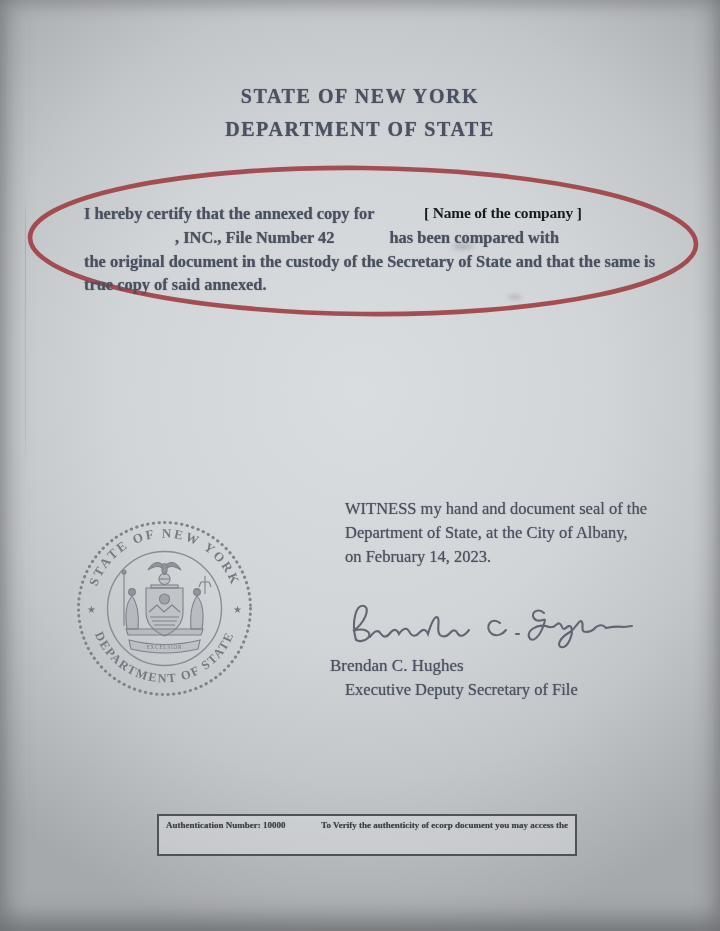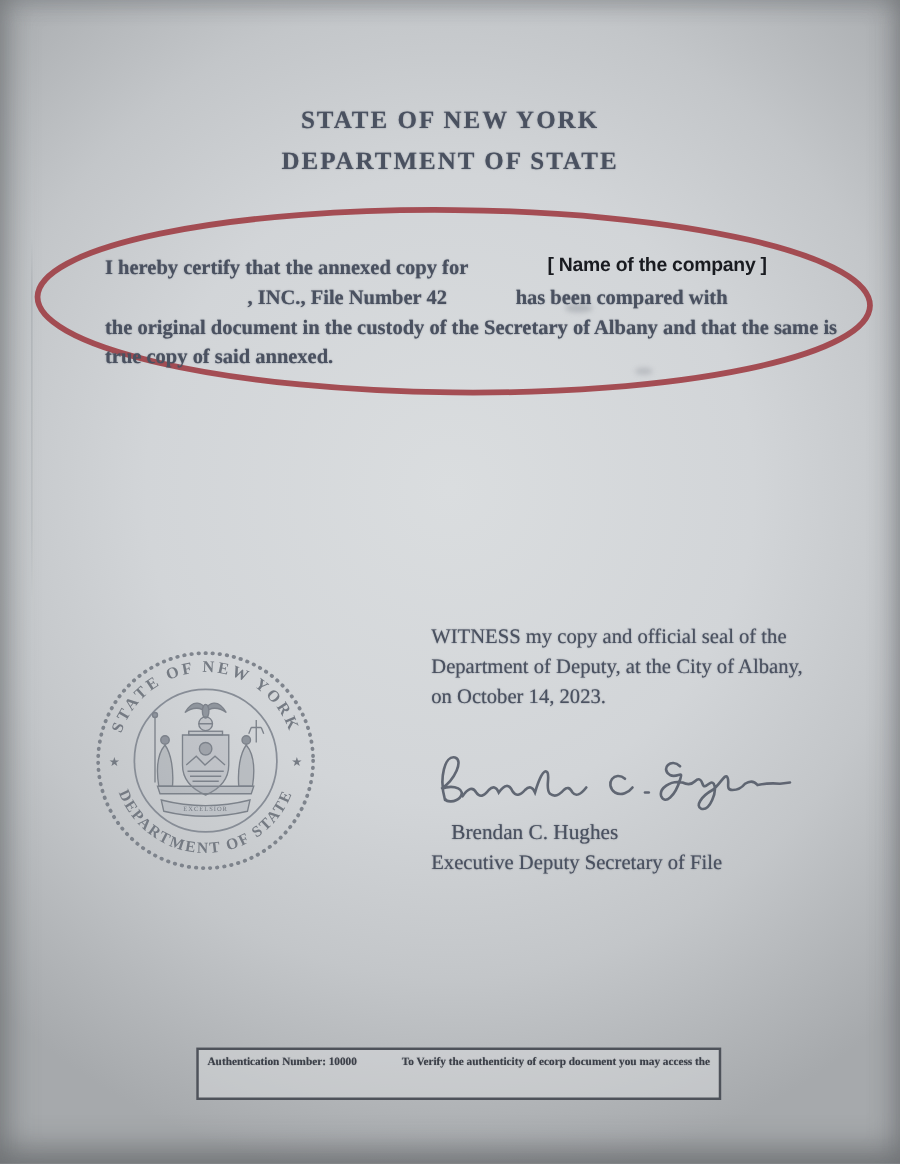--- a/index.html
+++ b/index.html
@@ -13,40 +13,39 @@
     background:radial-gradient(ellipse 75% 60% at 50% 42%, #dadddf 0%, #d2d5d8 45%, #c3c6c9 70%, #a6a9ac 100%);
     box-shadow:inset 0 -14px 22px rgba(60,62,66,.38), inset 0 6px 14px rgba(120,122,126,.25),
                inset 14px 0 20px rgba(110,112,116,.22), inset -10px 0 18px rgba(110,112,116,.18);
   }
   .scantext{color:#4a5160;text-shadow:0 0 1.1px rgba(72,80,95,.75);}
   .header{
     position:absolute;top:80px;left:0;width:720px;text-align:center;
     font-size:20px;font-weight:bold;letter-spacing:1.6px;line-height:33px;
   }
   .cert{position:absolute;left:84px;top:202px;width:606px;font-size:16.4px;line-height:23.8px;font-weight:bold;}
-  .cert .l2{margin-left:114px;}
+  .cert .l2{margin-left:91px;}
   .gap55{display:inline-block;width:55px;}
   .company-overlay{
-    position:absolute;left:438px;top:204px;
-    font-family:Liberation Sans, sans-serif;font-weight:bold;font-size:15.5px;
+    position:absolute;left:424px;top:204px;
+    font-family:Liberation Serif, serif;font-weight:bold;font-size:15.5px;
     color:#191b20;letter-spacing:-0.2px;
   }
   .red-ellipse-svg{position:absolute;left:10px;top:160px;filter:blur(.4px);}
   .witness{position:absolute;left:345px;top:497px;font-size:16.5px;line-height:24.2px;width:330px;}
   .signature-svg{position:absolute;left:340px;top:594px;filter:blur(.35px);}
-  .signer-name{position:absolute;left:361px;top:656px;font-size:17px;}
+  .signer-name{position:absolute;left:330px;top:656px;font-size:17px;}
   .signer-title{position:absolute;left:345px;top:680px;font-size:16.5px;}
   .seal-svg{position:absolute;left:72px;top:516px;filter:blur(.3px);opacity:.92;}
   .seal-text{font-family:"Liberation Serif", serif;font-weight:bold;fill:#6e747d;}
   .auth-box{
     position:absolute;left:157px;top:814px;width:402px;height:32px;
     border:2px solid #4e525a;background:rgba(224,226,228,.45);
     padding:3px 7px;font-size:9px;font-weight:bold;color:#3c4049;
     text-shadow:0 0 .8px rgba(64,68,76,.6);
-    margin-top:24px;
   }
   .auth-line1{display:flex;justify-content:space-between;line-height:13px;}
   .auth-line2{text-align:center;line-height:13px;}
   .auth-url{text-decoration:underline;}
   .scanline-v{
     position:absolute;left:25px;top:190px;width:1px;height:290px;
     background:linear-gradient(to bottom, rgba(255,255,255,.0), rgba(140,145,150,.45) 15%, rgba(150,155,160,.35) 80%, rgba(255,255,255,0));
   }
   .smudge{
     position:absolute;left:452px;top:243px;width:22px;height:7px;border-radius:50%;
@@ -75,30 +74,30 @@
     <ellipse cx="353" cy="81" rx="333" ry="73" fill="none" stroke="#9d3a41" stroke-width="4.6" opacity="0.88" transform="rotate(0.6 353 81)"></ellipse>
   </svg>
 
   <div class="cert scantext">
     <div>
       <span>I hereby certify that the annexed copy for</span>
     </div>
     <div class="l2">
       <span>, INC., File Number 42</span><span class="gap55"></span><span>has been compared with</span>
     </div>
-    <div>the original document in the custody of the Secretary of Albany and that the same is</div>
+    <div>the original document in the custody of the Secretary of State and that the same is</div>
     <div>true copy of said annexed.</div>
   </div>
 
   <div class="company-overlay">[ Name of the company ]</div>
 
   <div class="witness scantext">
-    <div>WITNESS my copy and official seal of the</div>
-    <div>Department of Deputy, at the City of Albany,</div>
-    <div>on October 14, 2023.</div>
+    <div>WITNESS my hand and document seal of the</div>
+    <div>Department of State, at the City of Albany,</div>
+    <div>on February 14, 2023.</div>
   </div>
 
   <svg class="signature-svg" width="300" height="62" viewBox="0 0 300 62">
     <g fill="none" stroke="#4d5462" stroke-width="2.1" stroke-linecap="round" opacity="0.85">
       <path d="M16,46 C11,28 16,10 24,12 C31,14 24,30 13,37 C24,33 33,38 28,44 C24,48 17,48 16,45"></path>
       <path d="M30,43 Q37,33 41,40 Q45,46 51,38 Q56,33 59,40 Q66,30 70,39 Q74,45 80,38 Q85,33 88,40 C91,30 95,20 98,24 C100,28 96,37 100,41 Q105,45 111,38 Q115,34 118,40 Q122,45 129,36"></path>
       <path d="M160,29 C152,22 143,33 152,40 C157,43 163,40 166,36"></path>
       <path d="M176,40 L179,40"></path>
       <path d="M204,19 C197,12 188,21 196,26 C202,29 207,21 204,30 C200,43 192,50 189,43 C187,37 196,30 206,32 Q212,35 216,31 Q220,27 222,33 C224,39 228,29 231,33 C234,39 228,55 221,53 C216,51 221,43 230,38 C236,34 240,24 242,28 C244,32 240,38 246,38 Q252,38 256,33 Q262,29 266,34 Q276,32 284,33 L292,32"></path>
     </g>

